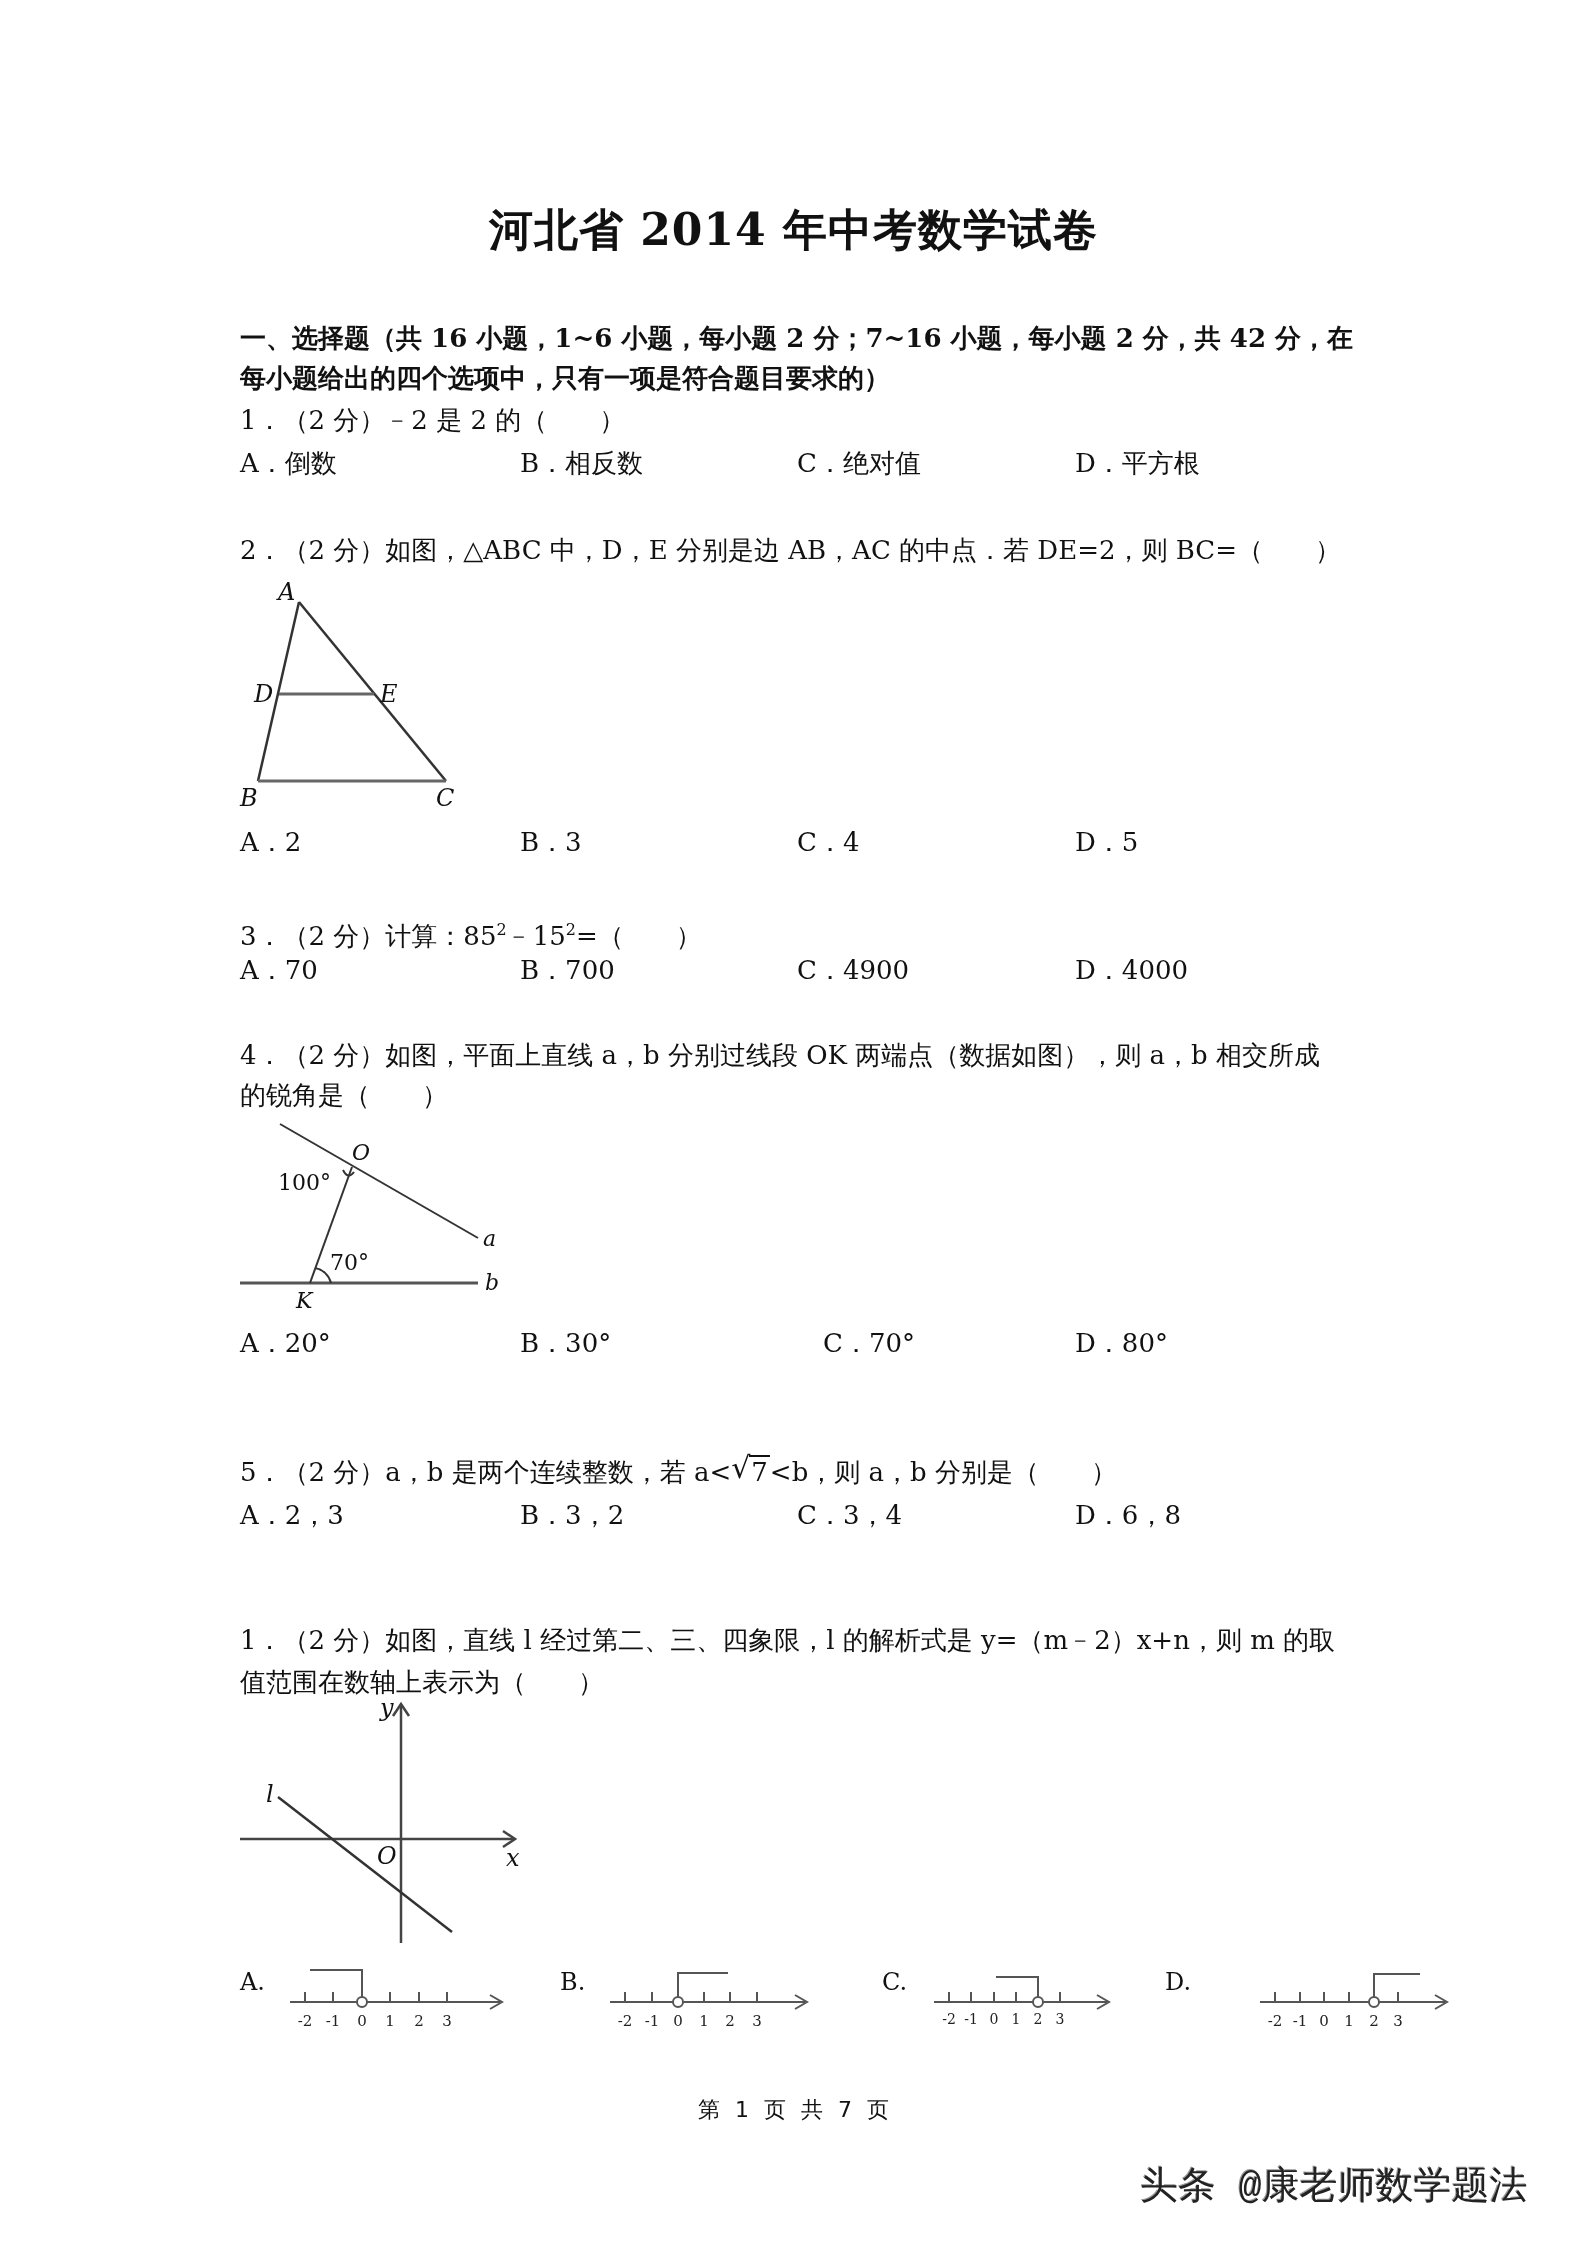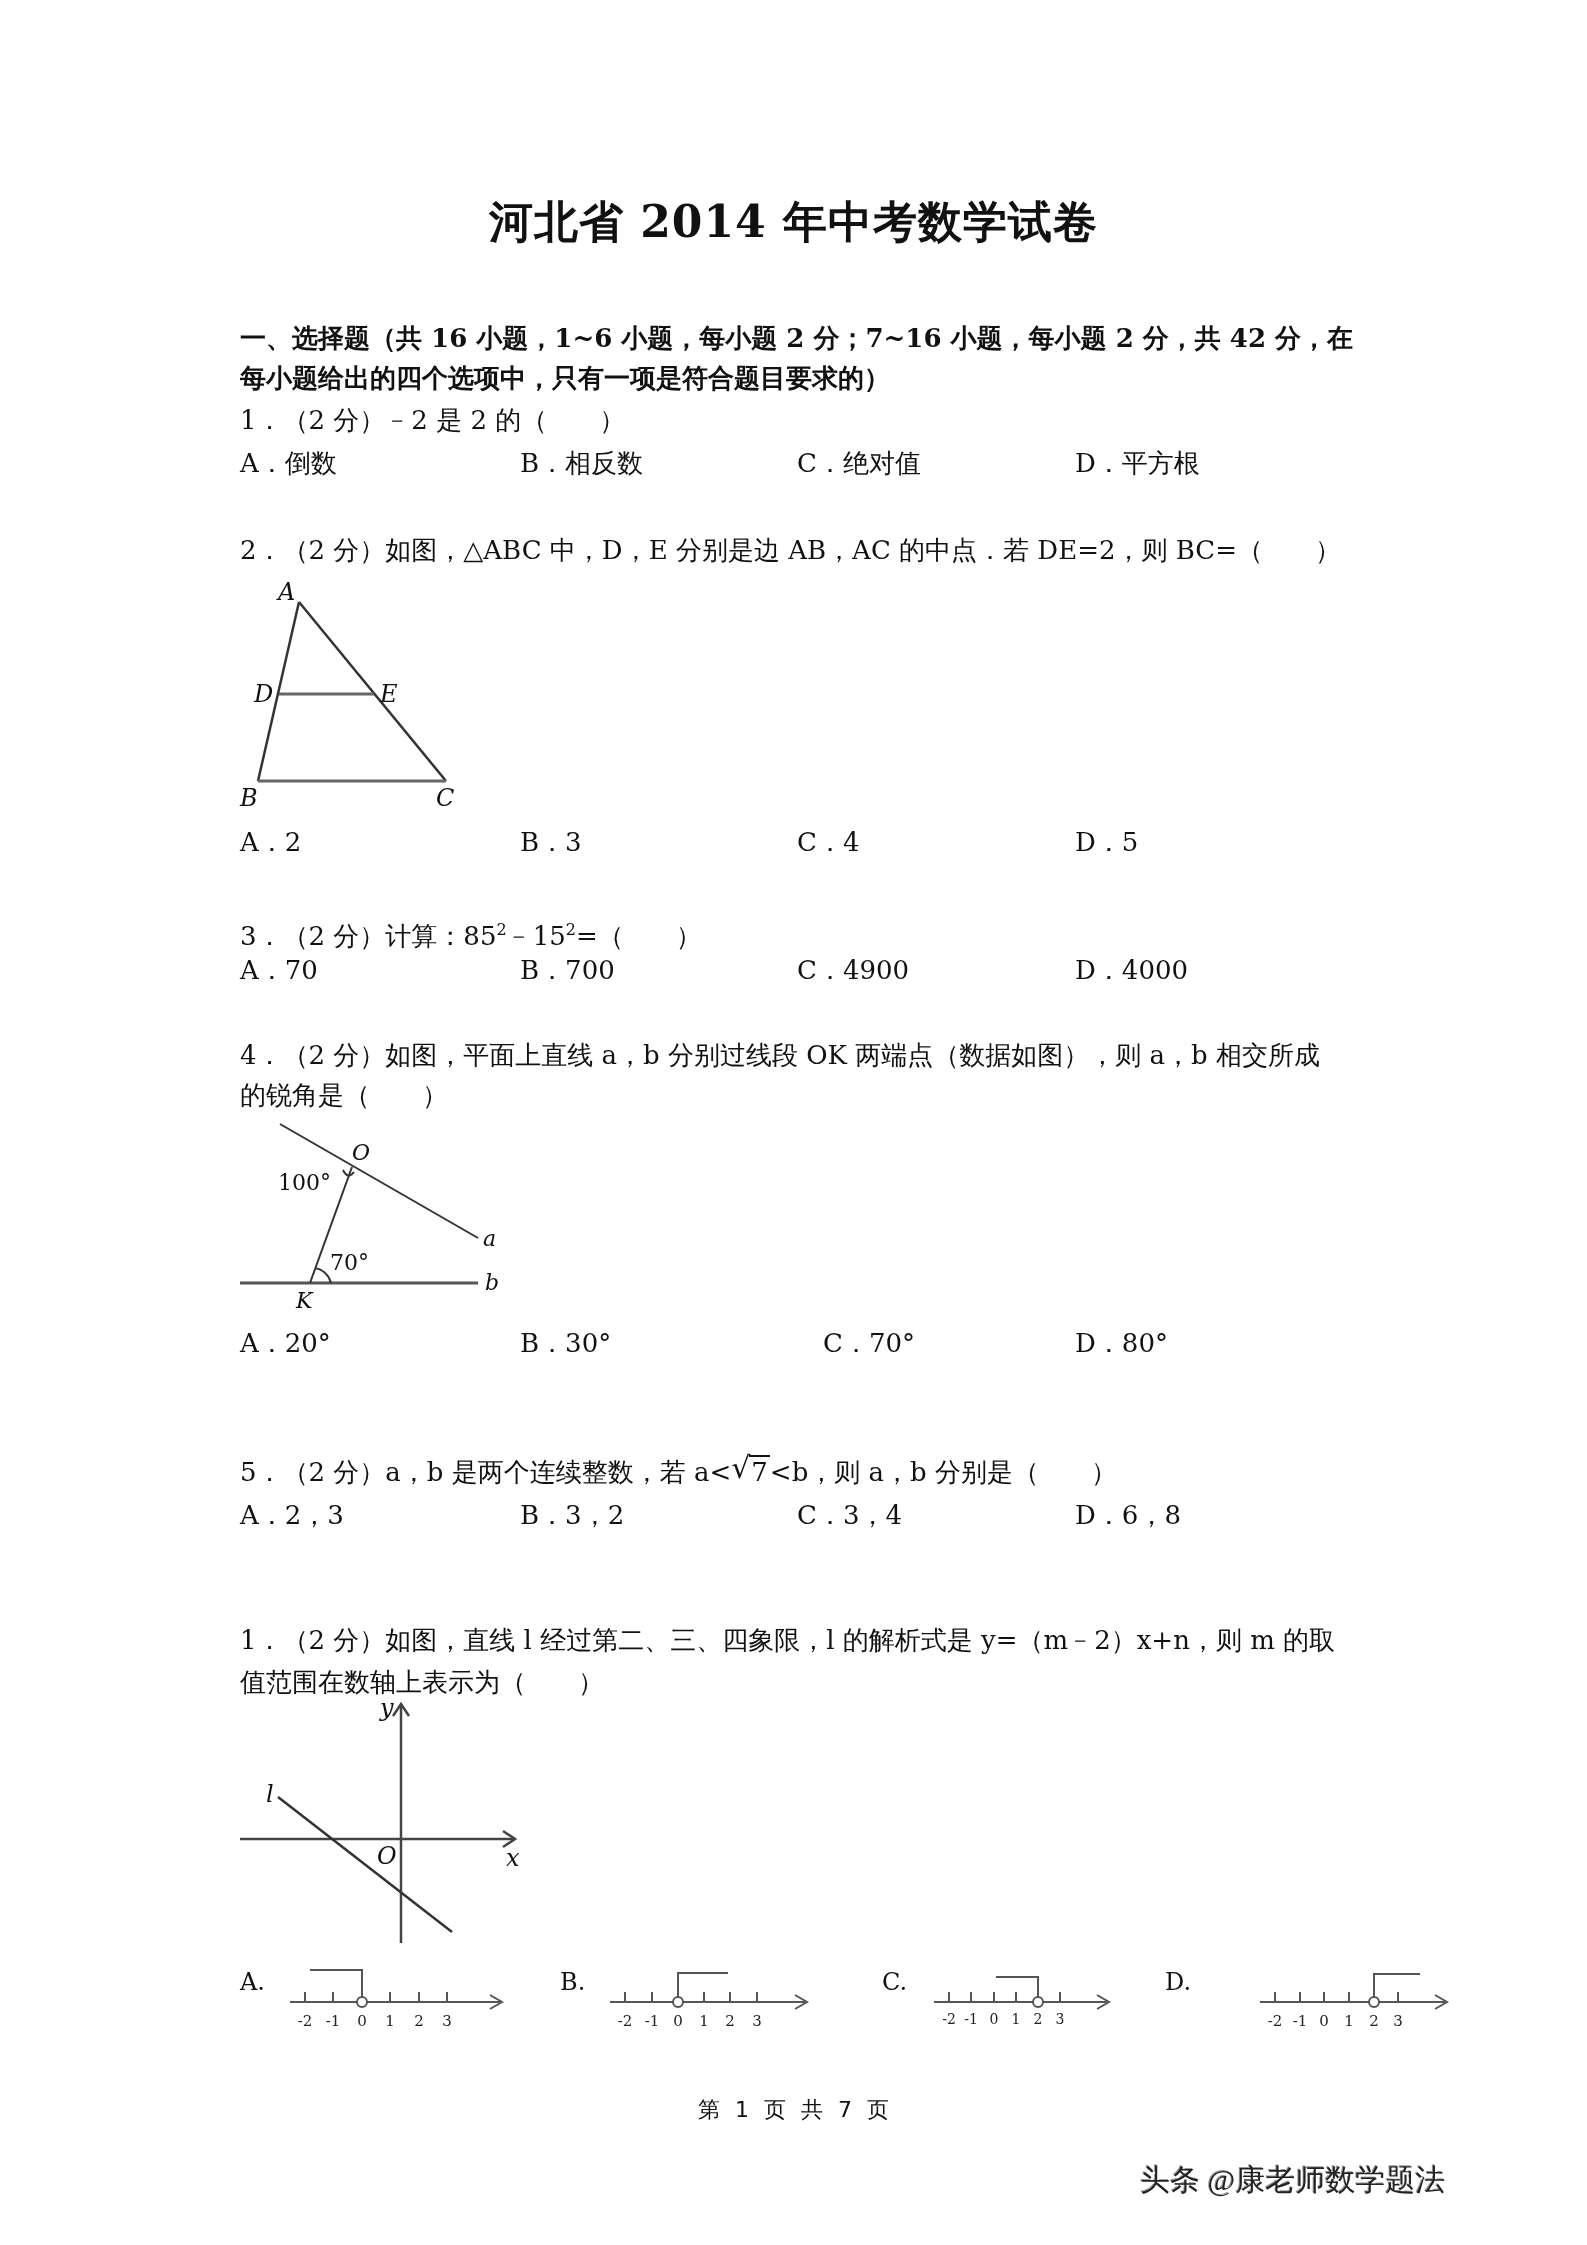--- a/index.html
+++ b/index.html
@@ -1,29 +1,29 @@
 <!DOCTYPE html>
 <html><head>
 <meta charset="utf-8">
 <style>
   html,body{margin:0;padding:0;background:#ffffff;}
   body{width:1587px;height:2245px;position:relative;overflow:hidden;
        font-family:"DejaVu Serif","Liberation Serif",serif;color:#111;}
   .abs{position:absolute;}
-  .title{left:0;width:1587px;top:193px;text-align:center;font-size:44px;font-weight:bold;letter-spacing:1px;}
+  .title{left:0;width:1587px;top:201px;text-align:center;font-size:44px;font-weight:bold;letter-spacing:1px;}
   .sect{left:240px;width:1120px;font-size:26px;font-weight:bold;line-height:40px;}
   .q{left:240px;width:1120px;font-size:26px;line-height:40px;}
   .opt{font-size:26px;line-height:40px;}
   sup{font-size:16px;vertical-align:10px;line-height:0;}
   .sqrt{display:inline-block;position:relative;padding-left:18px;}
   .sqrt .rad{position:absolute;left:0;top:-4px;font-size:30px;}
   .sqrt .arg{border-top:2px solid #111;padding:0 2px;}
   .fig text{font-family:"DejaVu Serif",serif;font-style:italic;}
   .footer{left:0;width:1587px;top:2095px;text-align:center;font-size:22px;font-family:"DejaVu Sans",sans-serif;word-spacing:8px;}
-  .watermark{left:1140px;top:2160px;font-size:30px;font-family:Liberation Serif, serif;color:#222;
+  .watermark{left:1140px;top:2160px;font-size:38px;font-family:Liberation Mono, monospace;color:#222;
              text-shadow:2px 2px 0 #fff,-1px -1px 0 #999;}
 </style>
 </head>
 <body>
 
 <div class="abs title">河北省 2014 年中考数学试卷</div>
 
 <div class="abs sect" style="top:318px;">一、选择题（共 16 小题，1~6 小题，每小题 2 分；7~16 小题，每小题 2 分，共 42 分，在</div>
 <div class="abs sect" style="top:358px;">每小题给出的四个选项中，只有一项是符合题目要求的）</div>
 

